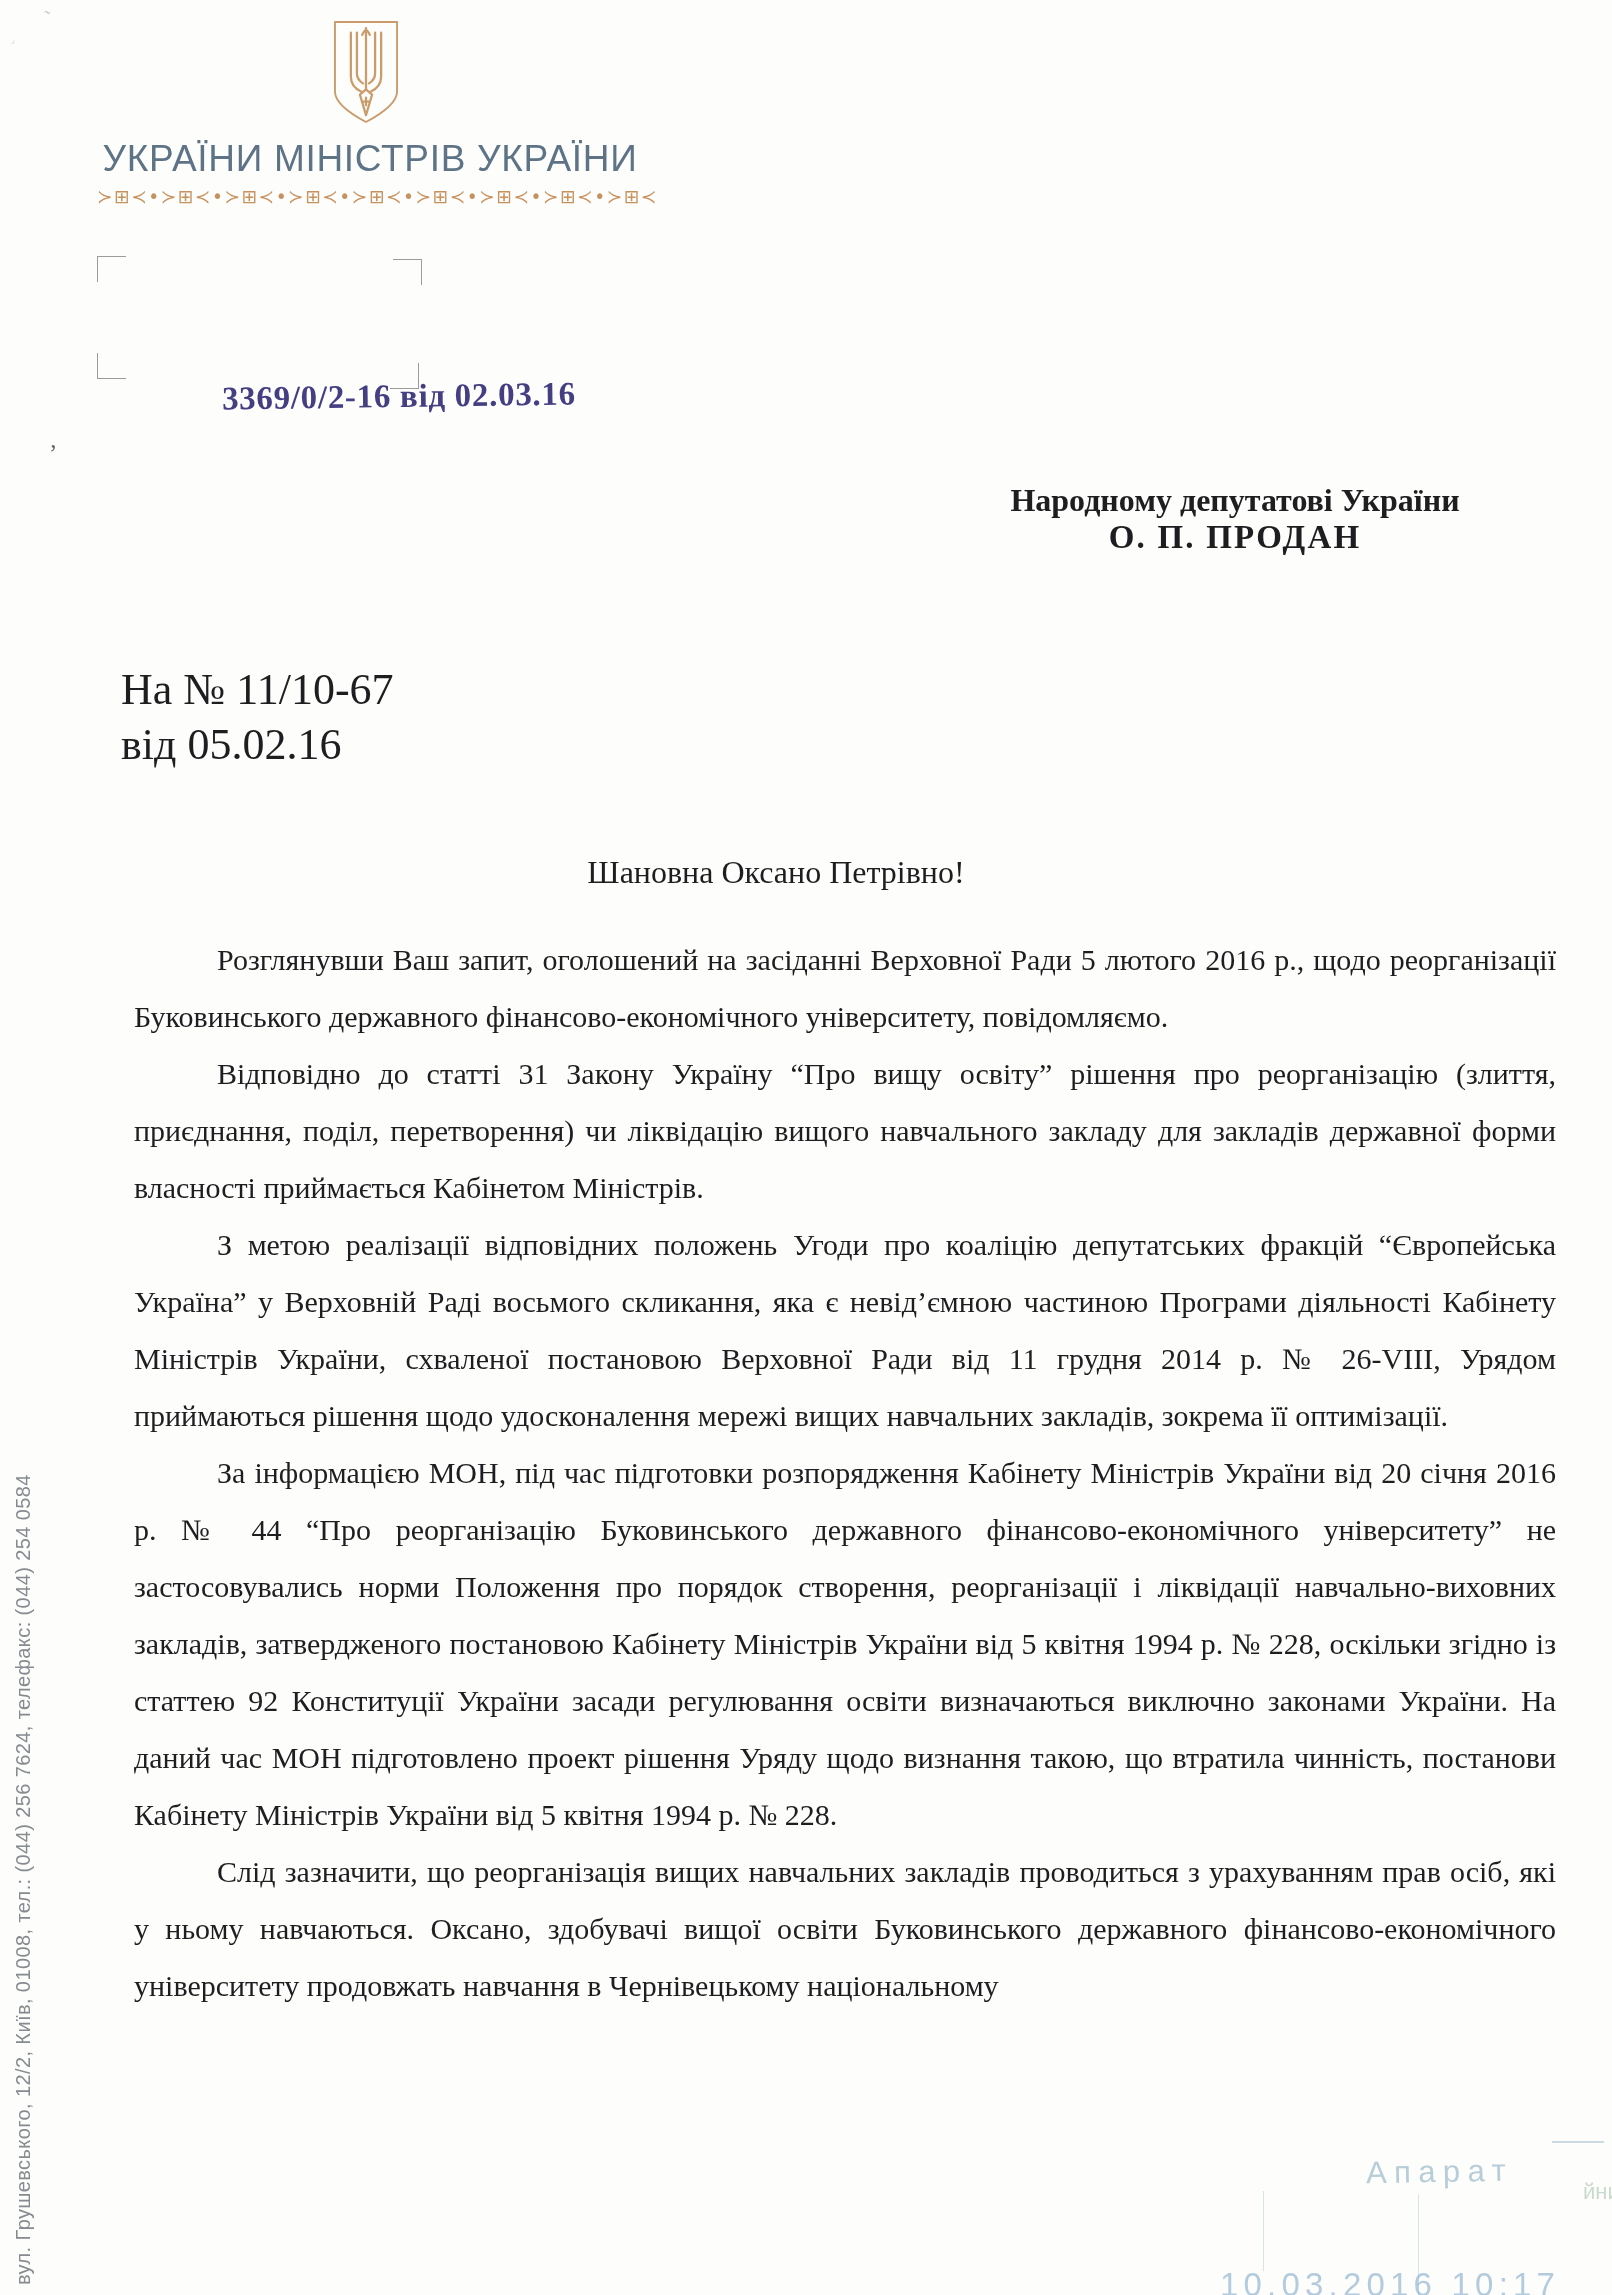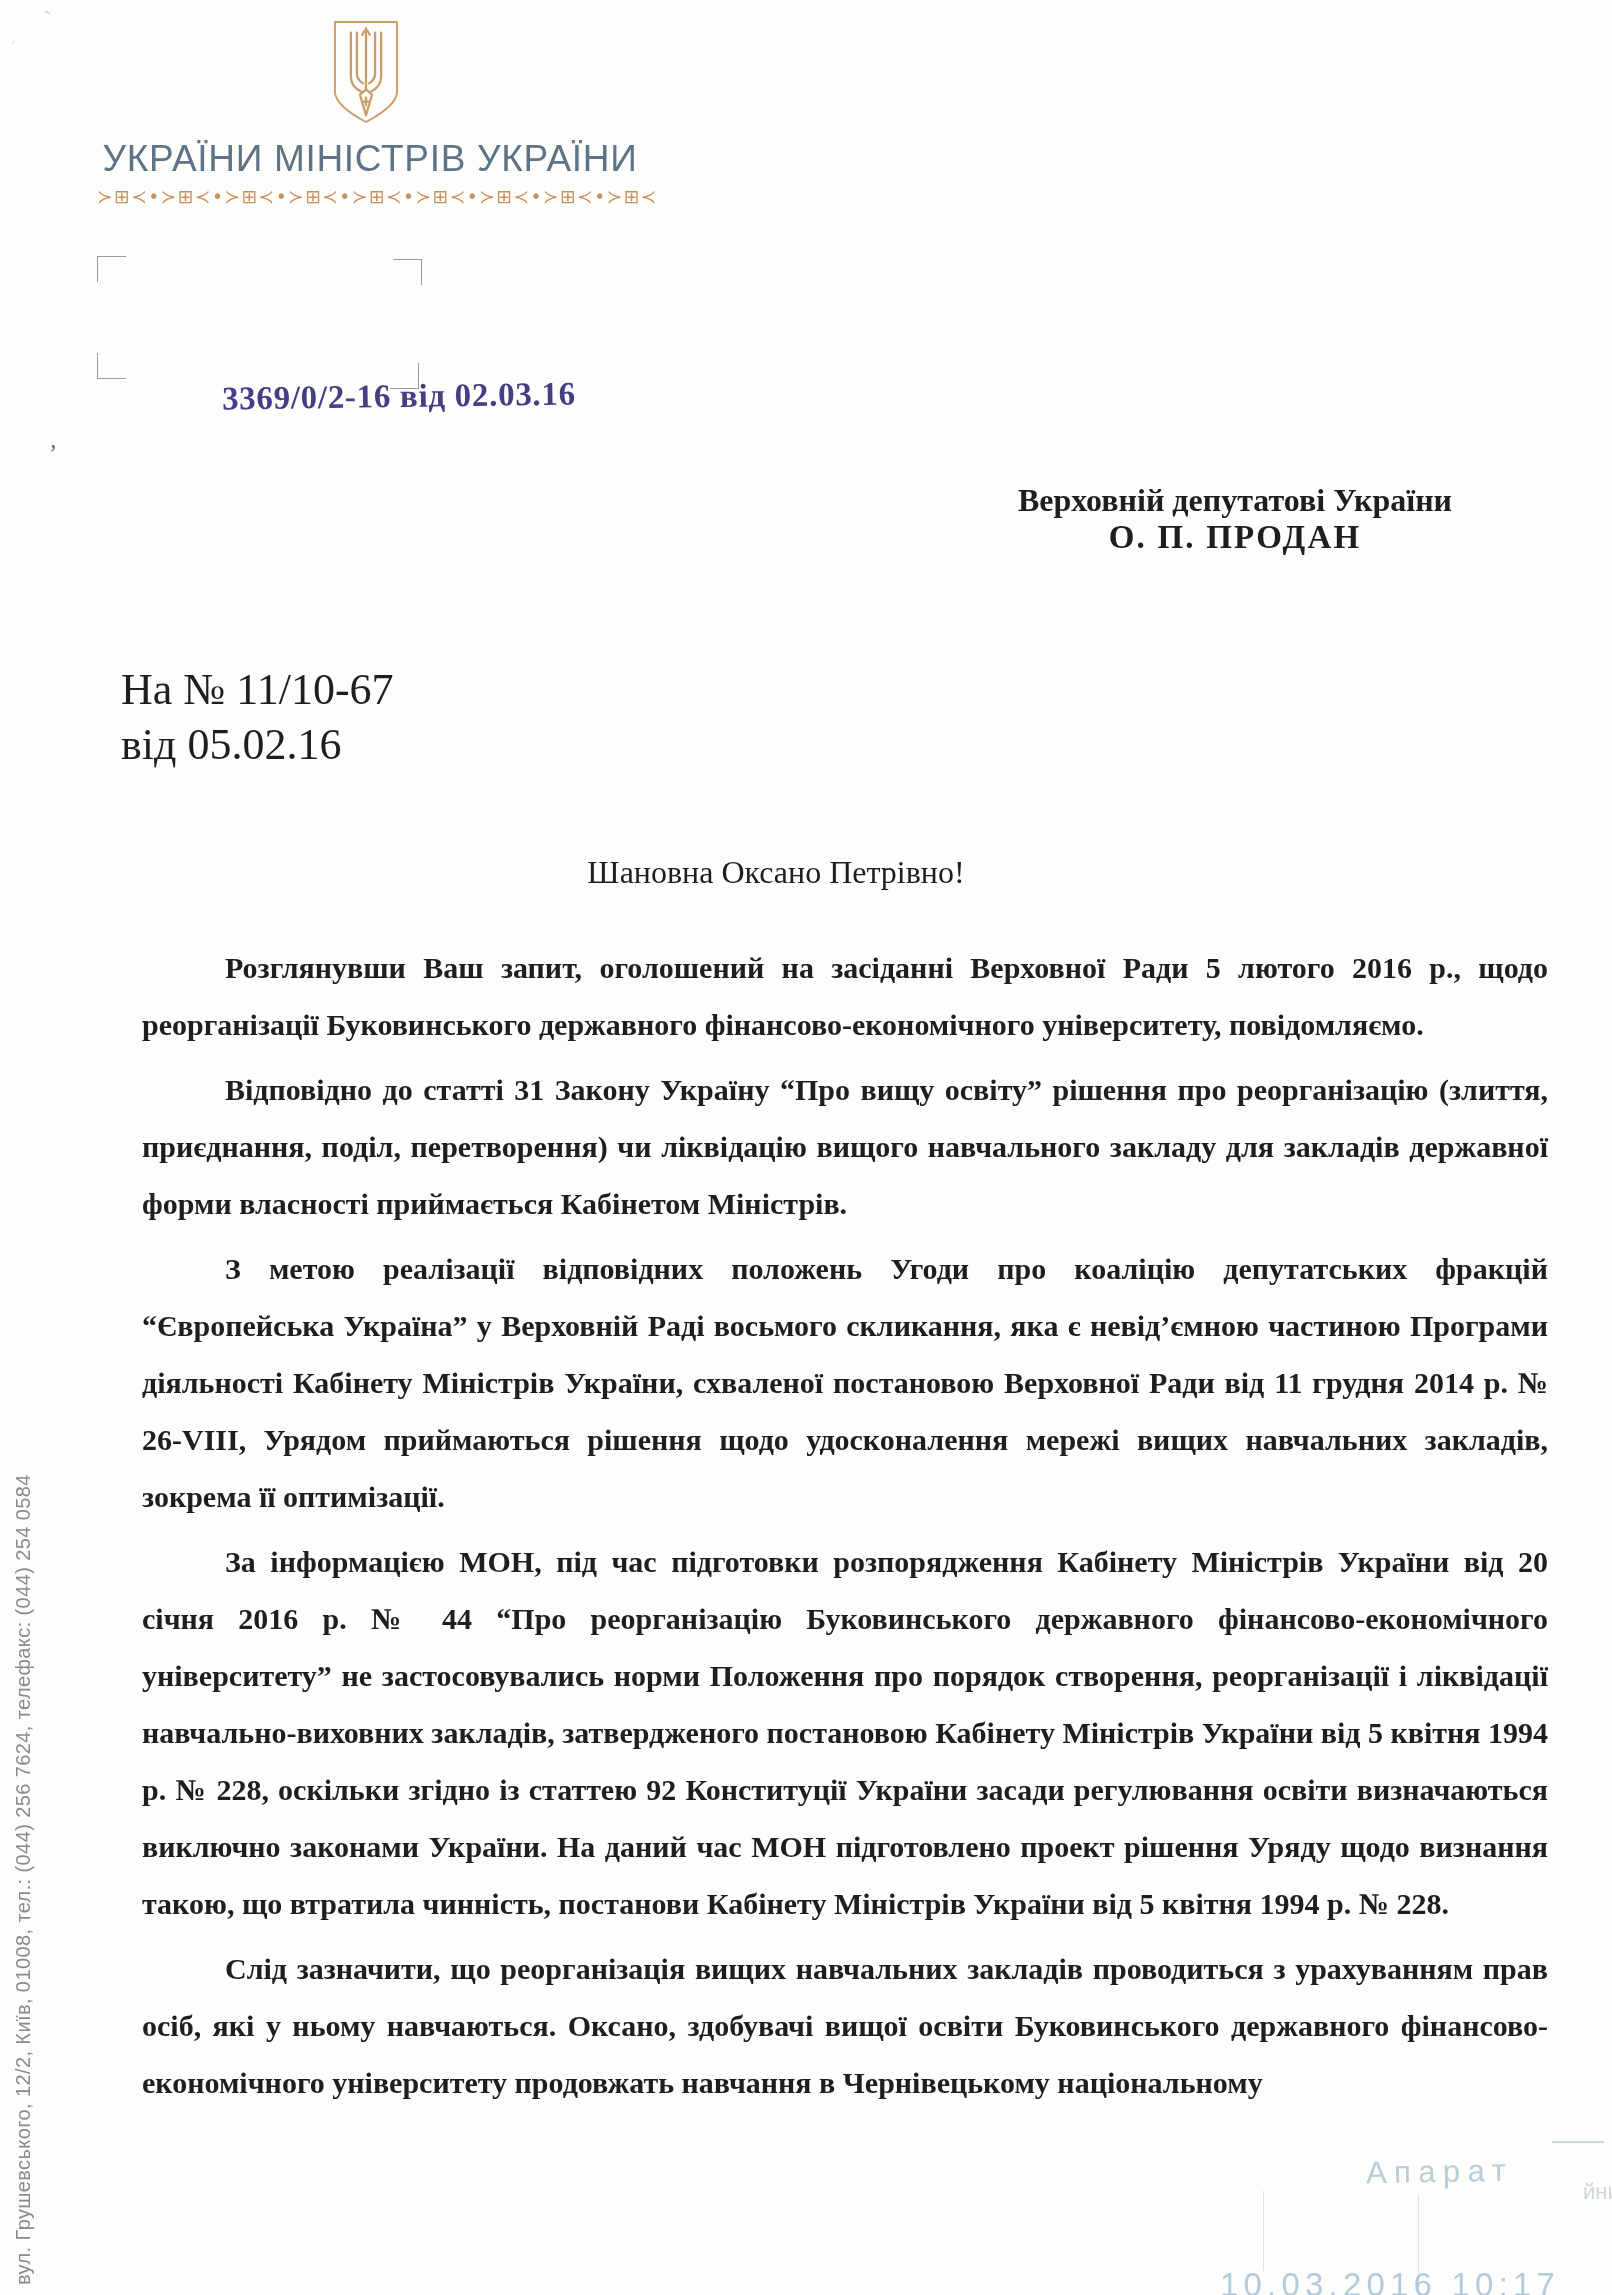--- a/index.html
+++ b/index.html
@@ -50,21 +50,21 @@
   .salutation{
     position:absolute;left:0;top:854px;width:1552px;
     text-align:center;font-size:32px;
   }
   
   .body-text{
     position:absolute;left:134px;top:931px;width:1422px;
     font-size:30px;line-height:57px;
     text-align:justify;
   }
-  .body-text p{margin:8px;text-indent:83px;font-weight:bold;}
+  .body-text p{margin:0;text-indent:83px;}
   
   .footer-address{
     position:absolute;left:12px;top:2285px;
     transform:rotate(-90deg);transform-origin:0 0;
     width:1041px;
     font-family:"Liberation Sans", sans-serif;
     font-size:20px;color:#868b90;letter-spacing:0.4px;
     white-space:nowrap;
   }
   
@@ -129,21 +129,21 @@
   <div class="ornament">≻⊞≺•≻⊞≺•≻⊞≺•≻⊞≺•≻⊞≺•≻⊞≺•≻⊞≺•≻⊞≺•≻⊞≺</div>
 
   <div class="corner tl"></div>
   <div class="corner tr"></div>
   <div class="corner bl"></div>
   <div class="corner br"></div>
 
   <div class="ref-stamp">3369/0/2-16 від 02.03.16</div>
 
   <div class="recipient">
-    <div class="line1">Верховній депутатові України</div>
+    <div class="line1">Народному депутатові України</div>
     <div class="line2">О. П. ПРОДАН</div>
   </div>
 
   <div class="in-reply">
     <div>На № 11/10-67</div>
     <div>від 05.02.16</div>
   </div>
 
   <div class="salutation">Шановна Оксано Петрівно!</div>
 

